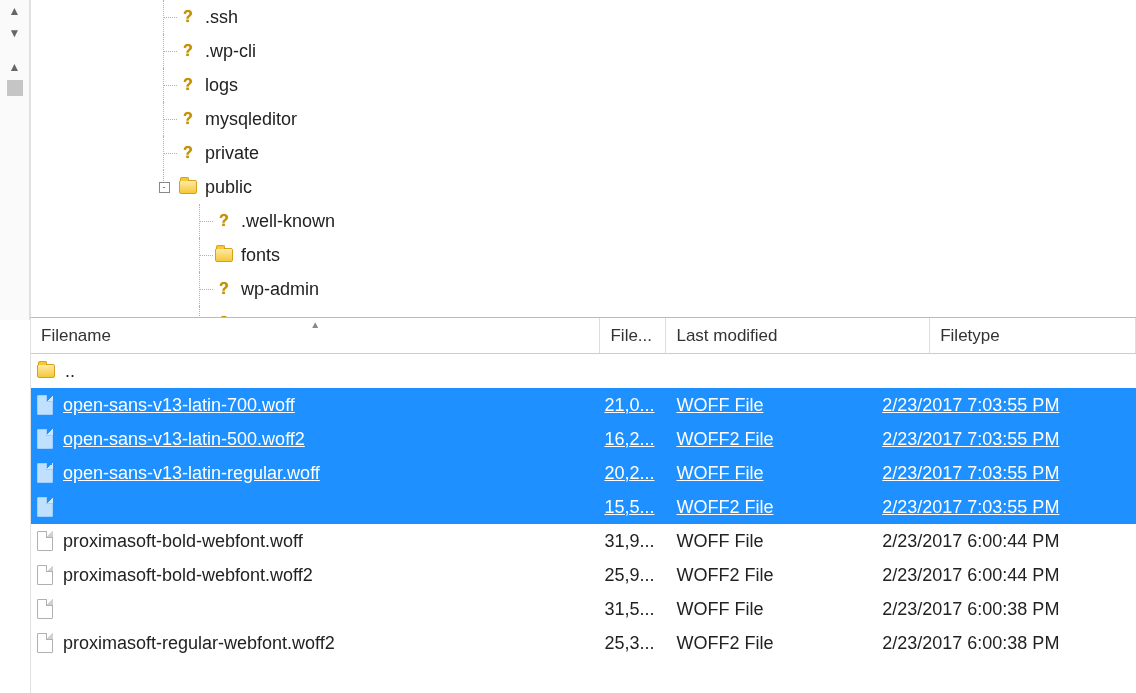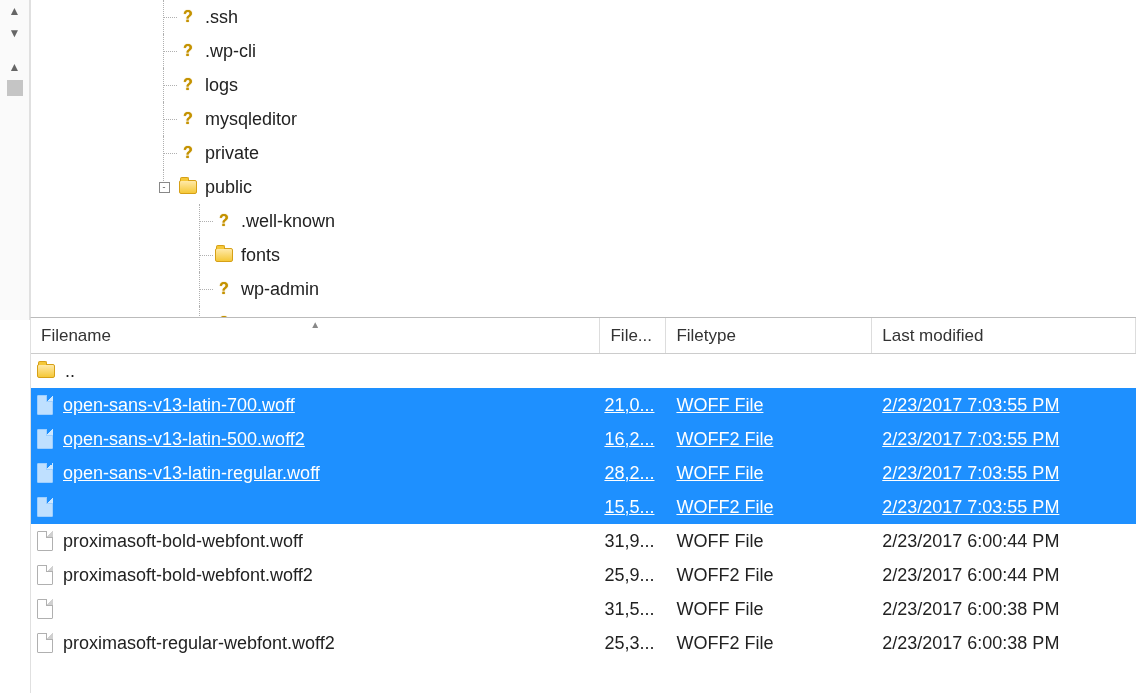--- a/index.html
+++ b/index.html
@@ -191,25 +191,25 @@
 
   <div class="filepanel">
     <div class="colhead">
       <div class="col col-n">
         <span>Filename</span>
         <span class="sortglyph">▲</span>
       </div>
       <div class="col col-s">
         <span>File...</span>
       </div>
+      <div class="col col-m">
+        <span>Last modified</span>
+      </div>
       <div class="col col-t">
         <span>Filetype</span>
-      </div>
-      <div class="col col-m">
-        <span>Last modified</span>
       </div>
     </div>
     <div class="rows" id="rows">
         <div class="row">
           <div class="c cn">
             <span class="parent-folder"></span>
             <span>..</span>
           </div>
           <div class="c cs"></div>
           <div class="c ct"></div>
@@ -231,21 +231,21 @@
           </div>
           <div class="c cs">16,2...</div>
           <div class="c ct">WOFF2 File</div>
           <div class="c cm">2/23/2017 7:03:55 PM</div>
         </div>
         <div class="row sel">
           <div class="c cn">
             <span class="file-ico bluefill"></span>
             <span>open-sans-v13-latin-regular.woff</span>
           </div>
-          <div class="c cs">28,2...</div>
+          <div class="c cs">20,2...</div>
           <div class="c ct">WOFF File</div>
           <div class="c cm">2/23/2017 7:03:55 PM</div>
         </div>
         <div class="row sel">
           <div class="c cn">
             <span class="file-ico bluefill"></span>
           </div>
           <div class="c cs">15,5...</div>
           <div class="c ct">WOFF2 File</div>
           <div class="c cm">2/23/2017 7:03:55 PM</div>

